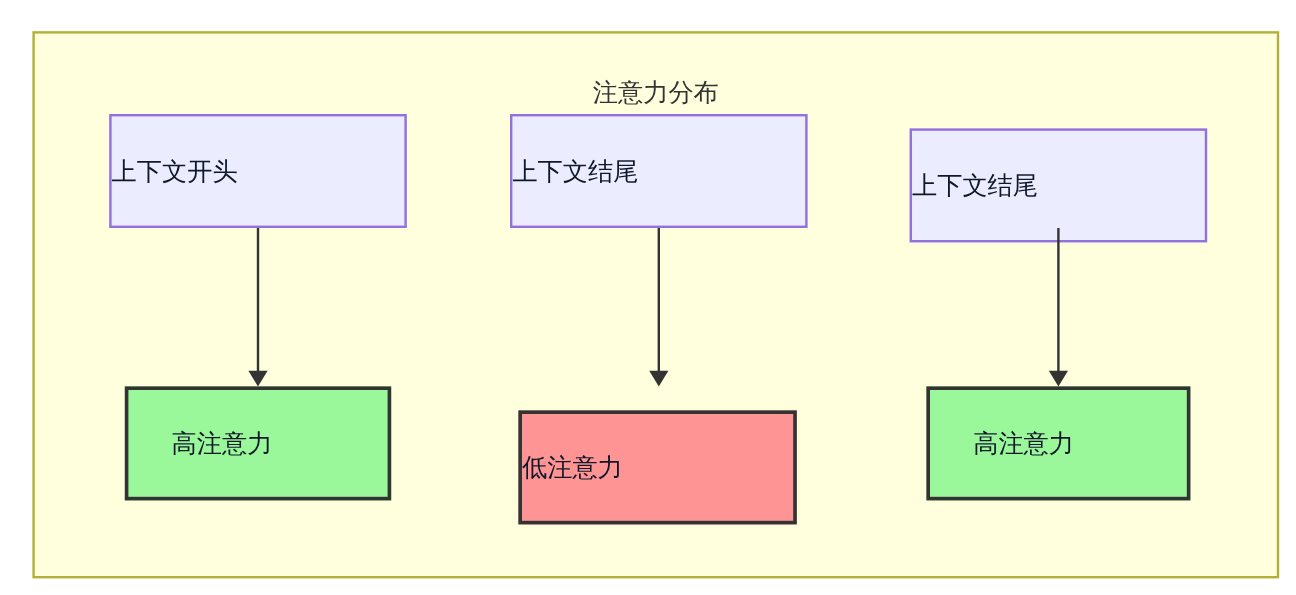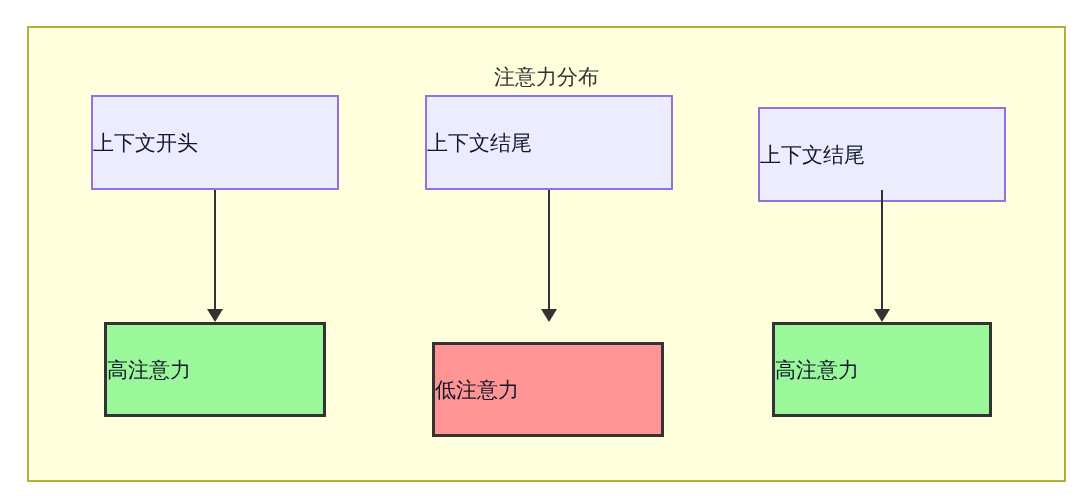--- a/index.html
+++ b/index.html
@@ -49,21 +49,21 @@
     width: 248px;
     height: 95px;
     background: #ececff;
     border: 2px solid #9370db;
   }
   .node.bottom {
     top: 294px;
     height: 95px;
     border: 3px solid #333333;
   }
-  .node.high { background: #9af89a; }
+  .node.high { background: #9af89a; padding-left: 36px; }
   .node.low  { background: #ff9494; margin-top: 20px; }
   .t1 { left: 62px; }
   .t2 { left: 396px; }
   .t3 { left: 729px; margin-top: 12px; }
   .b1 { left: 75px;  width: 222px; }
   .b2 { left: 403px; width: 232px; }
   .b3 { left: 743px; width: 220px; }
   .arrow {
     position: absolute;
     top: 162px;

